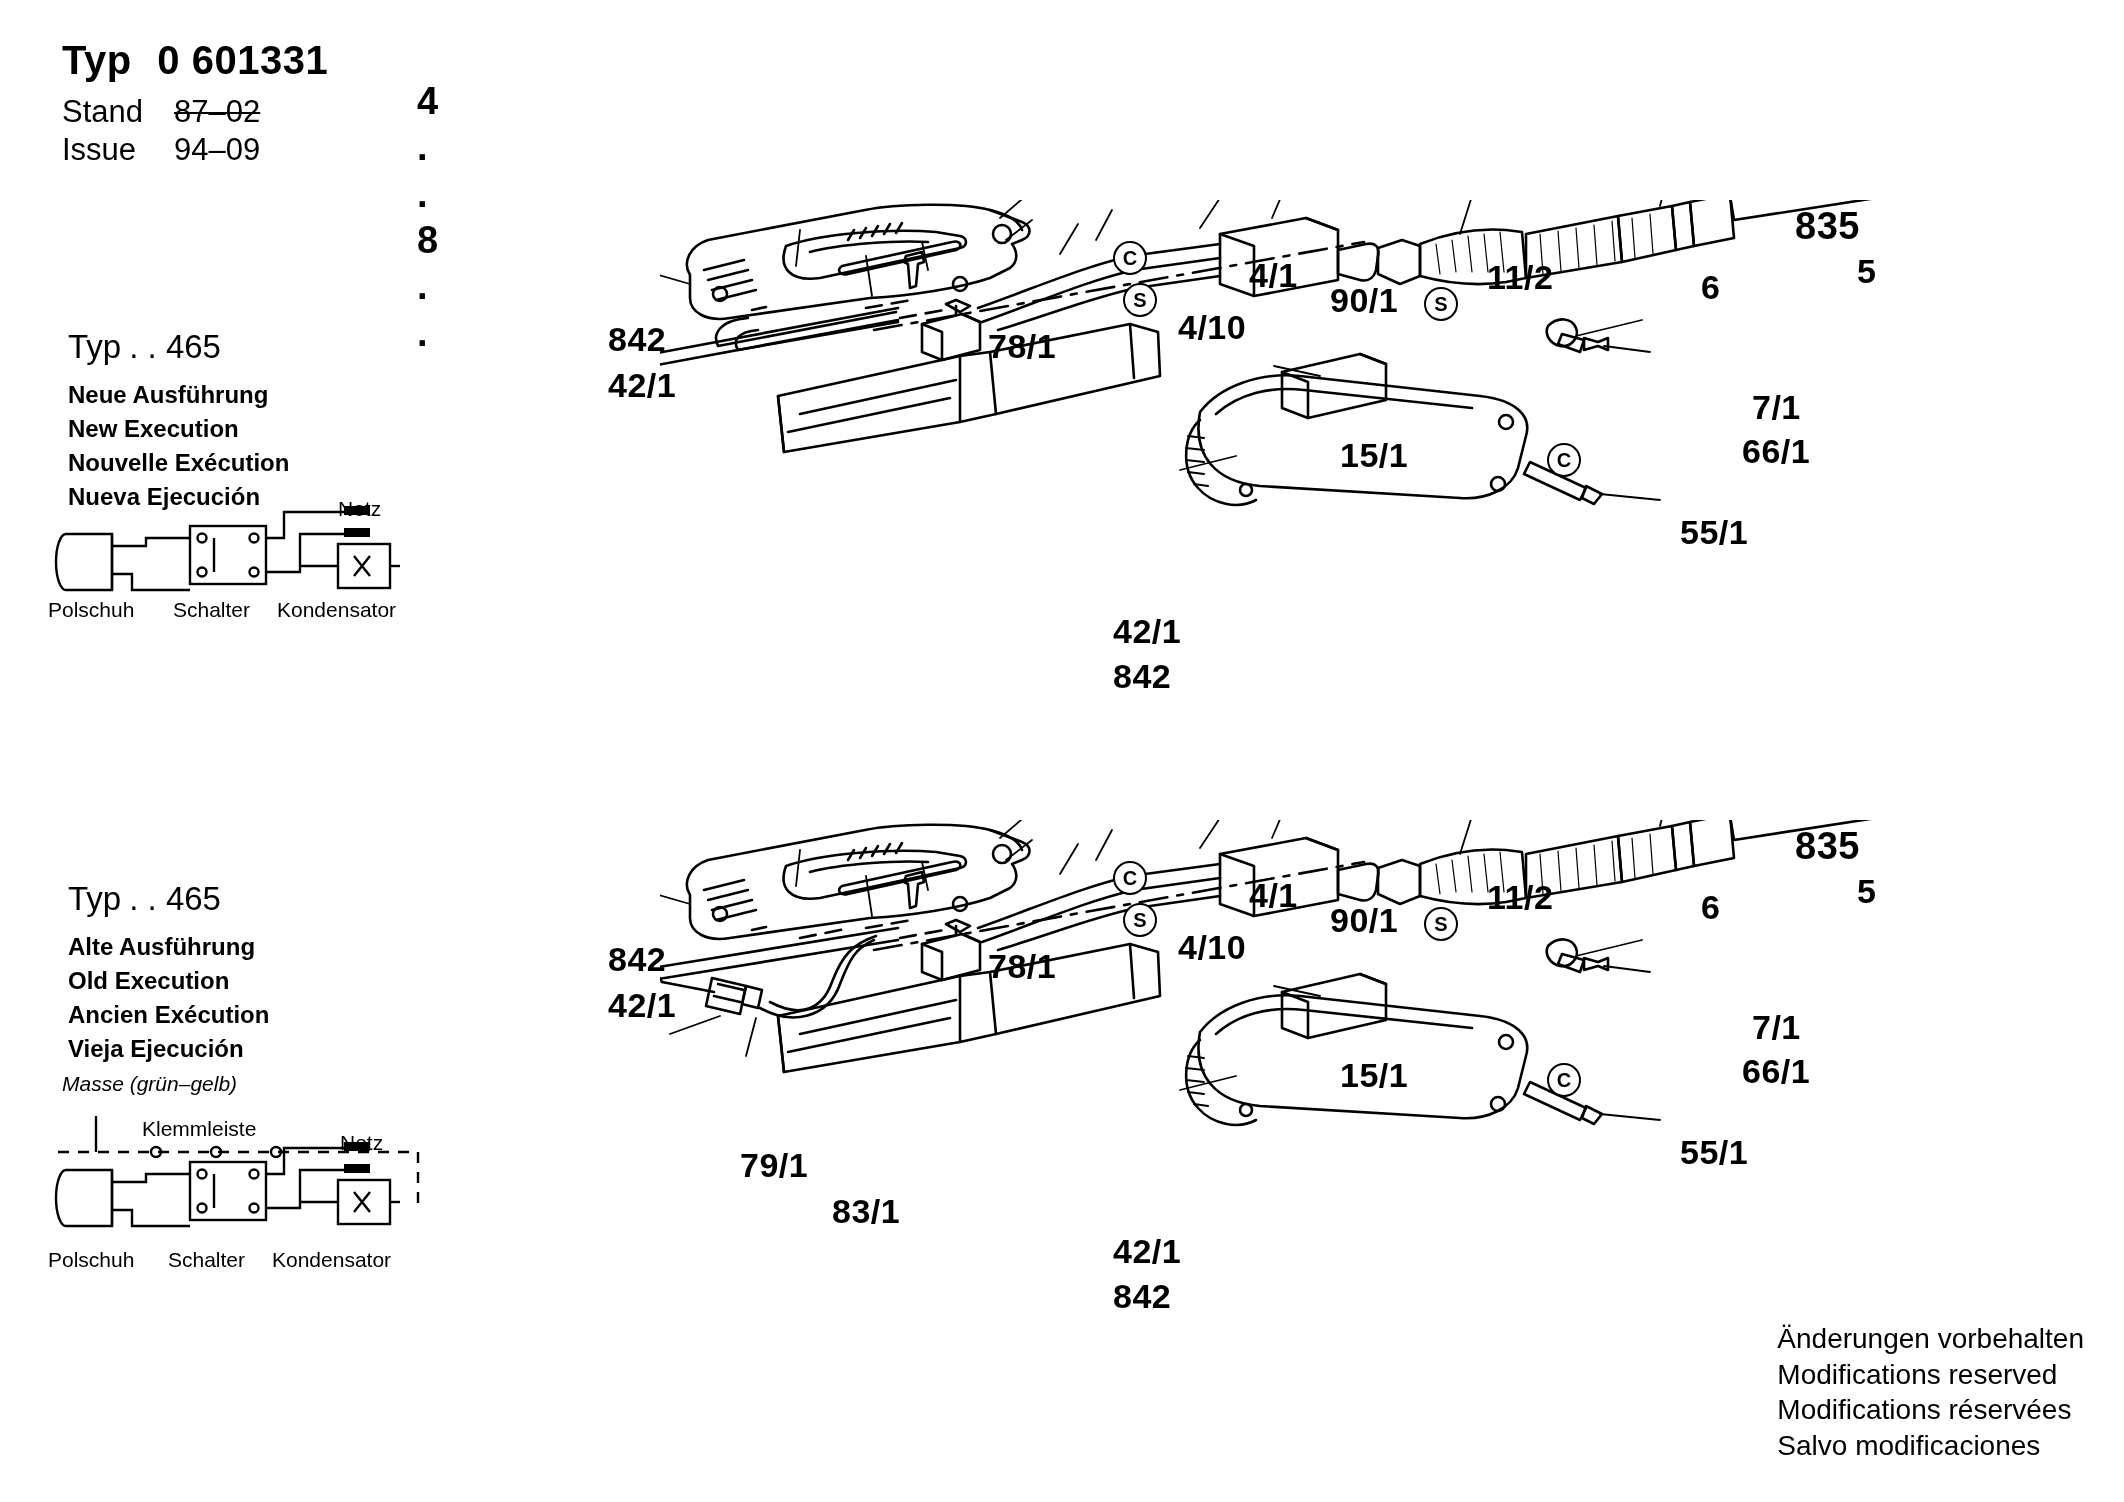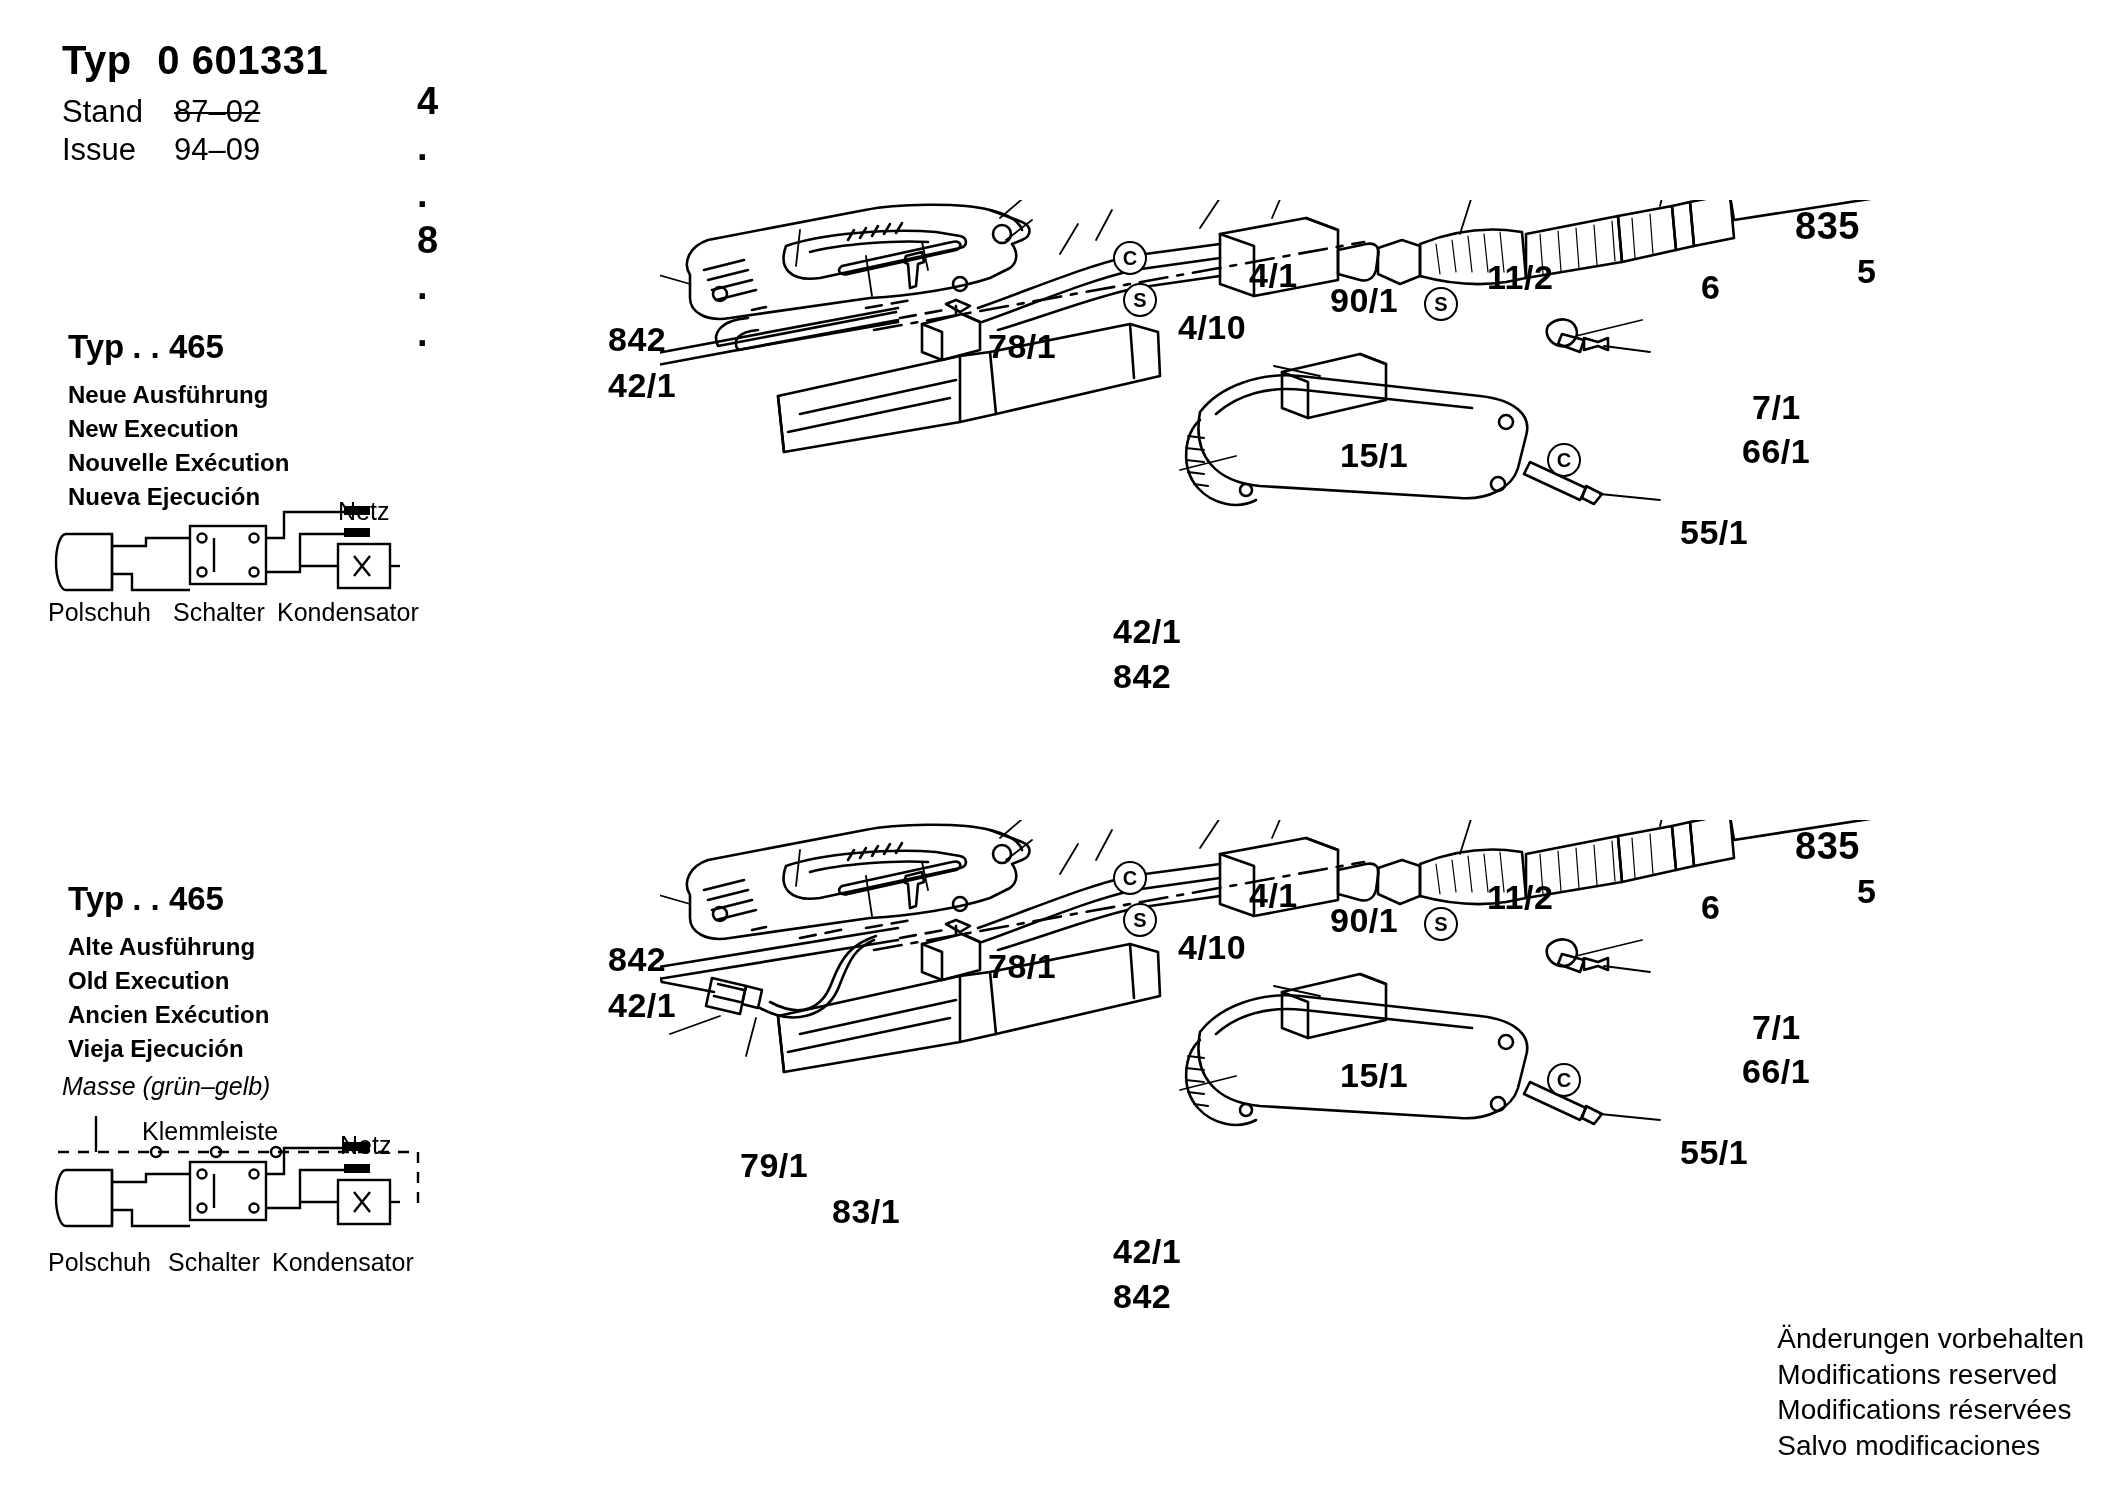--- a/index.html
+++ b/index.html
@@ -42,33 +42,33 @@
   .strike {
     text-decoration: line-through;
     text-decoration-thickness: 2px;
     margin-top: 24px;
   }
   .si-label { display: inline-block; width: 112px; }
 
   
   .legend-title {
     font-size: 33px;
-    font-weight: bold;
+    font-weight: normal;
     white-space: nowrap;
   }
   .legend-title .sp { letter-spacing: 2px; }
   .legend-langs {
     font-size: 24px;
     font-weight: bold;
     line-height: 1.42;
     margin-top: 12px;
     white-space: nowrap;
   }
   .lab {
-    font-size: 25px;
+    font-size: 21px;
     white-space: nowrap;
   }
 
   
   .callout {
     font-size: 34px;
     font-weight: bold;
     white-space: nowrap;
     letter-spacing: 0.5px;
   }

